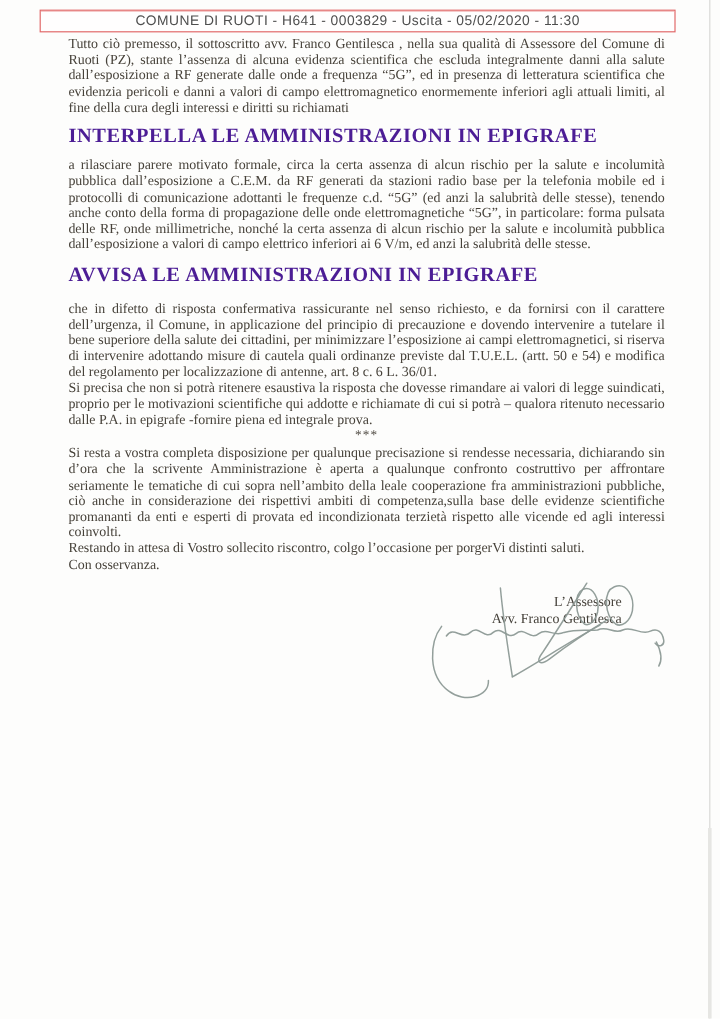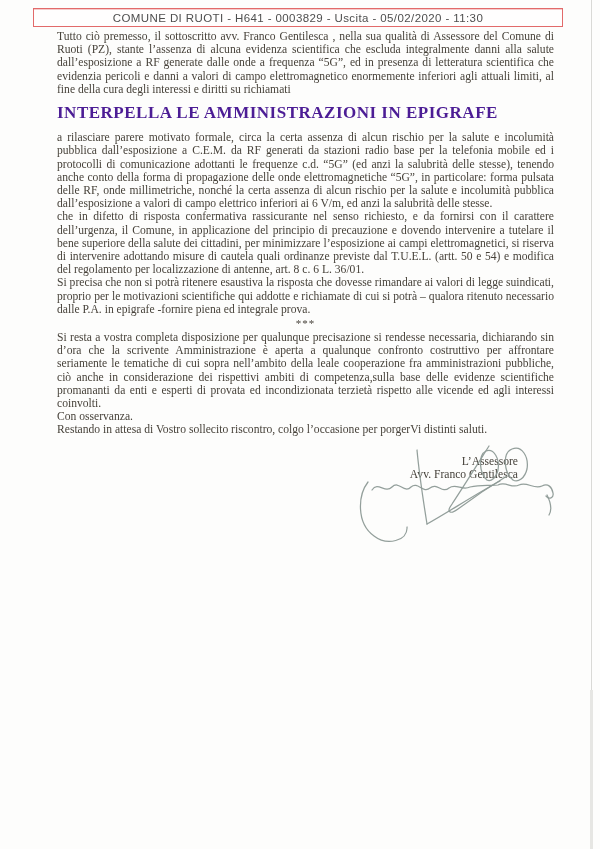--- a/index.html
+++ b/index.html
@@ -94,32 +94,33 @@
   </div>
 
   <div class="content">
 
     <p>Tutto ciò premesso, il sottoscritto avv. Franco Gentilesca , nella sua qualità di Assessore del Comune di Ruoti (PZ), stante l’assenza di alcuna evidenza scientifica che escluda integralmente danni alla salute dall’esposizione a RF generate dalle onde a frequenza “5G”, ed in presenza di letteratura scientifica che evidenzia pericoli e danni a valori di campo elettromagnetico enormemente inferiori agli attuali limiti, al fine della cura degli interessi e diritti su richiamati</p>
 
     <div class="doc-heading">INTERPELLA LE AMMINISTRAZIONI IN EPIGRAFE</div>
 
     <p>a rilasciare parere motivato formale, circa la certa assenza di alcun rischio per la salute e incolumità pubblica dall’esposizione a C.E.M. da RF generati da stazioni radio base per la telefonia mobile ed i protocolli di comunicazione adottanti le frequenze c.d. “5G” (ed anzi la salubrità delle stesse), tenendo anche conto della forma di propagazione delle onde elettromagnetiche “5G”, in particolare: forma pulsata delle RF, onde millimetriche, nonché la certa assenza di alcun rischio per la salute e incolumità pubblica dall’esposizione a valori di campo elettrico inferiori ai 6 V/m, ed anzi la salubrità delle stesse.</p>
 
+    <div class="doc-heading heading-avvisa">AVVISA LE AMMINISTRAZIONI IN EPIGRAFE</div>
 
     <p>che in difetto di risposta confermativa rassicurante nel senso richiesto, e da fornirsi con il carattere dell’urgenza, il Comune, in applicazione del principio di precauzione e dovendo intervenire a tutelare il bene superiore della salute dei cittadini, per minimizzare l’esposizione ai campi elettromagnetici, si riserva di intervenire adottando misure di cautela quali ordinanze previste dal T.U.E.L. (artt. 50 e 54) e modifica del regolamento per localizzazione di antenne, art. 8 c. 6 L. 36/01.</p>
 
     <p>Si precisa che non si potrà ritenere esaustiva la risposta che dovesse rimandare ai valori di legge suindicati, proprio per le motivazioni scientifiche qui addotte e richiamate di cui si potrà – qualora ritenuto necessario dalle P.A. in epigrafe -fornire piena ed integrale prova.</p>
 
     <div class="sep">***</div>
 
     <p>Si resta a vostra completa disposizione per qualunque precisazione si rendesse necessaria, dichiarando sin d’ora che la scrivente Amministrazione è aperta a qualunque confronto costruttivo per affrontare seriamente le tematiche di cui sopra nell’ambito della leale cooperazione fra amministrazioni pubbliche, ciò anche in considerazione dei rispettivi ambiti di competenza,sulla base delle evidenze scientifiche promananti da enti e esperti di provata ed incondizionata terzietà rispetto alle vicende ed agli interessi coinvolti.</p>
 
+    <p>Restando in attesa di Vostro sollecito riscontro, colgo l’occasione per porgerVi distinti saluti.</p>
+
     <p>Con osservanza.</p>
-
-    <p>Restando in attesa di Vostro sollecito riscontro, colgo l’occasione per porgerVi distinti saluti.</p>
 
     <div class="sig-area">
 
       <div class="sig-text">
         <div>L’Assessore</div>
         <div>Avv. Franco Gentilesca</div>
       </div>
 
       <svg class="sig-svg" viewBox="0 0 220 118" aria-hidden="true">
 

